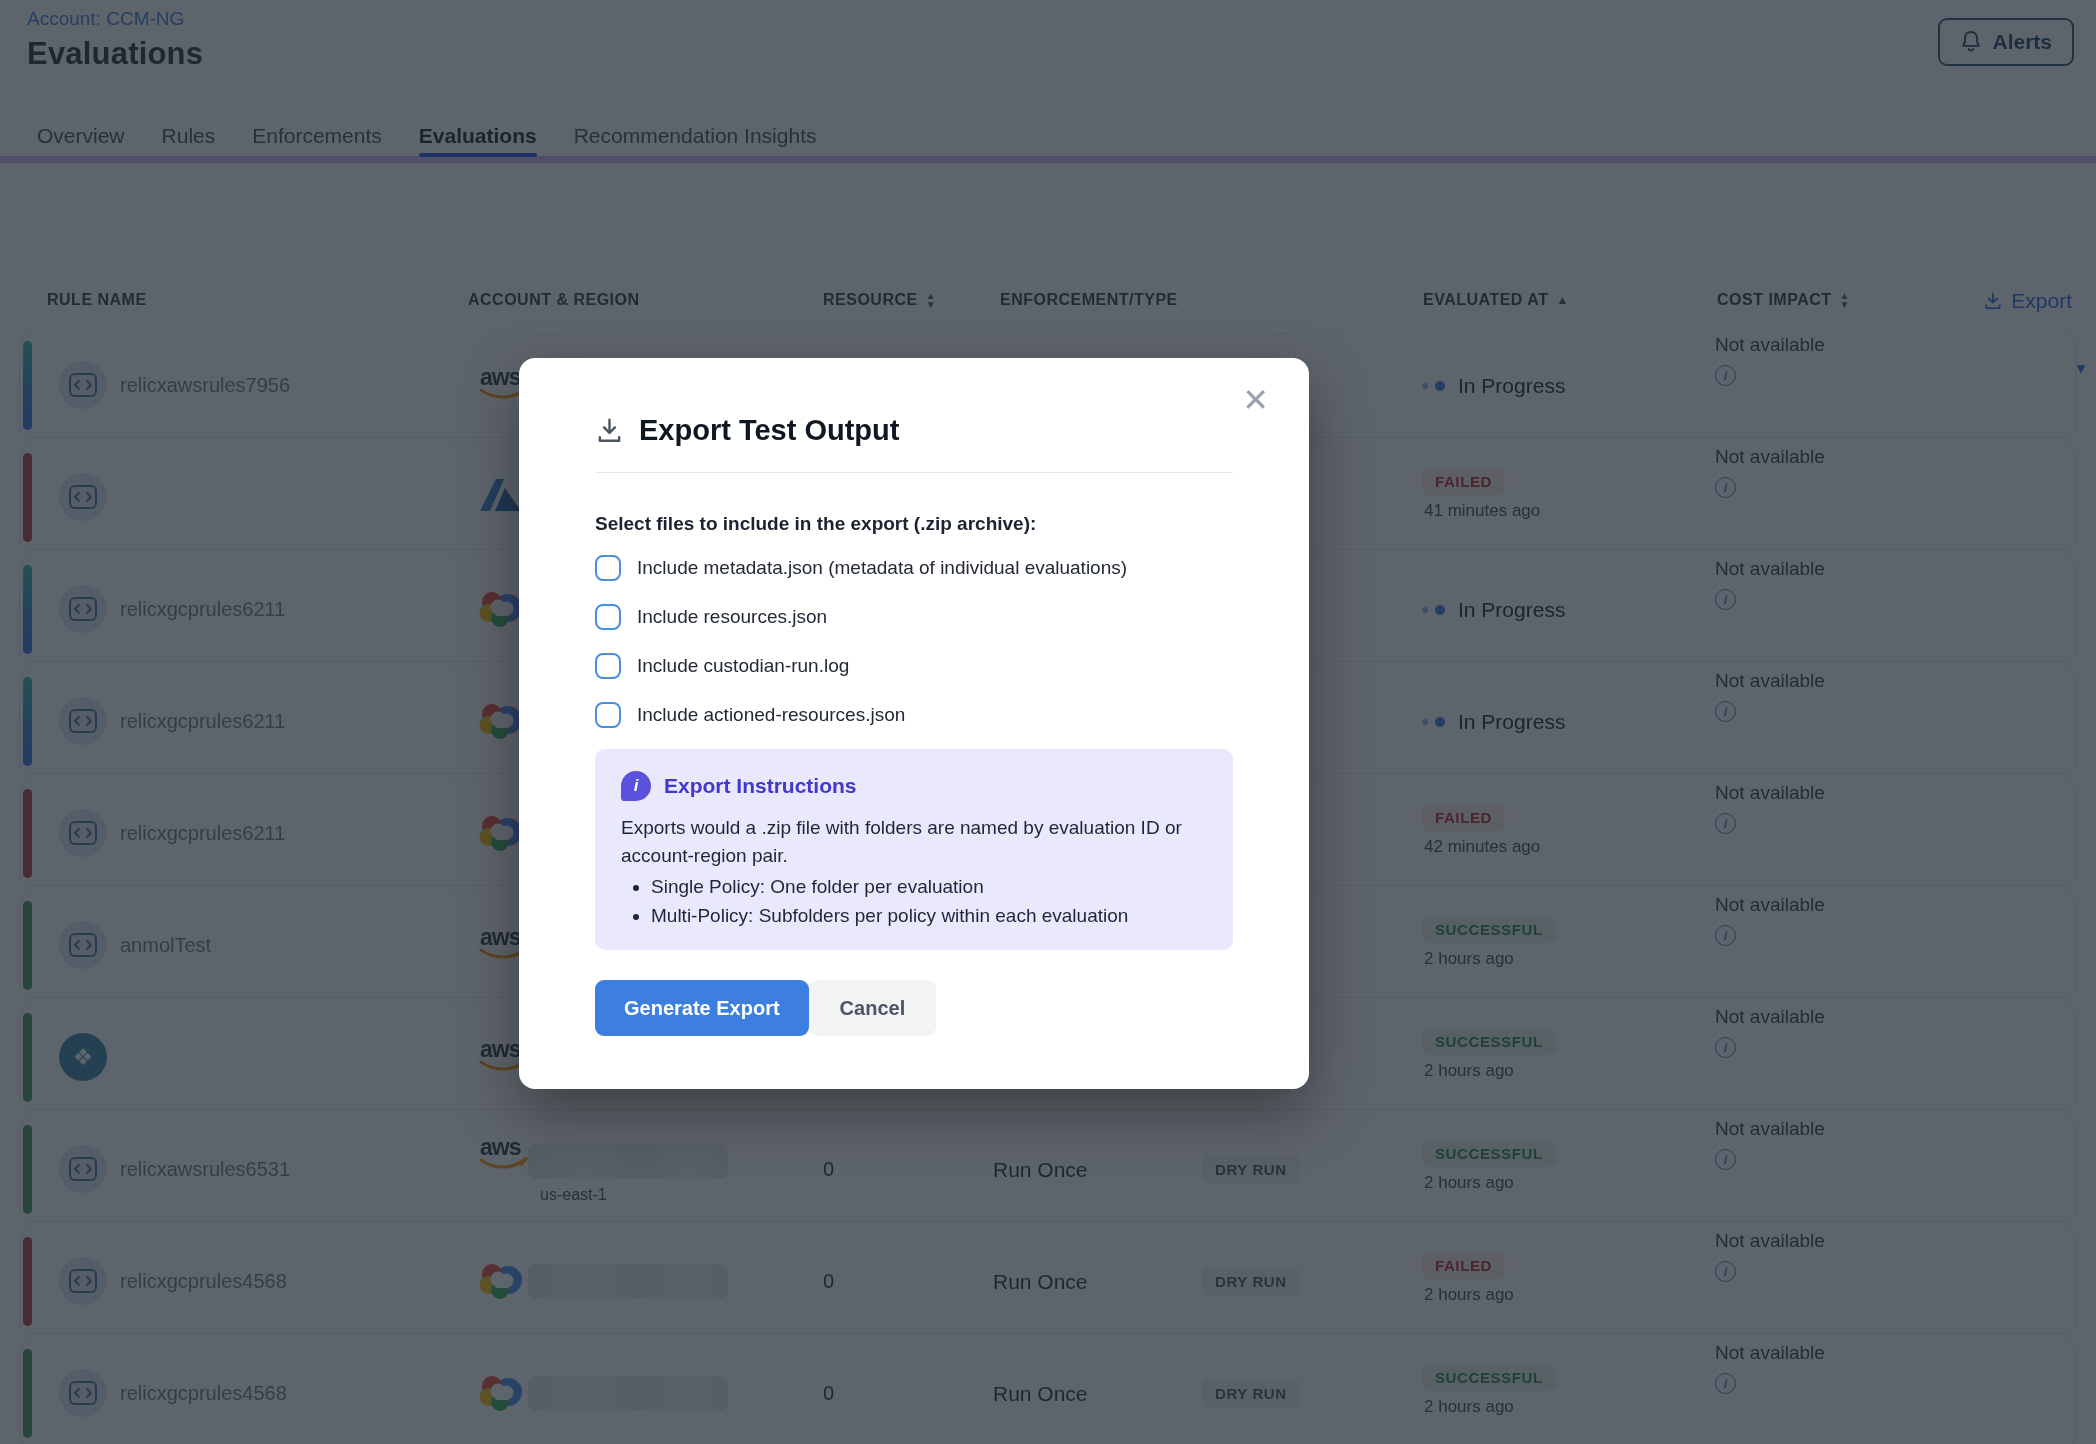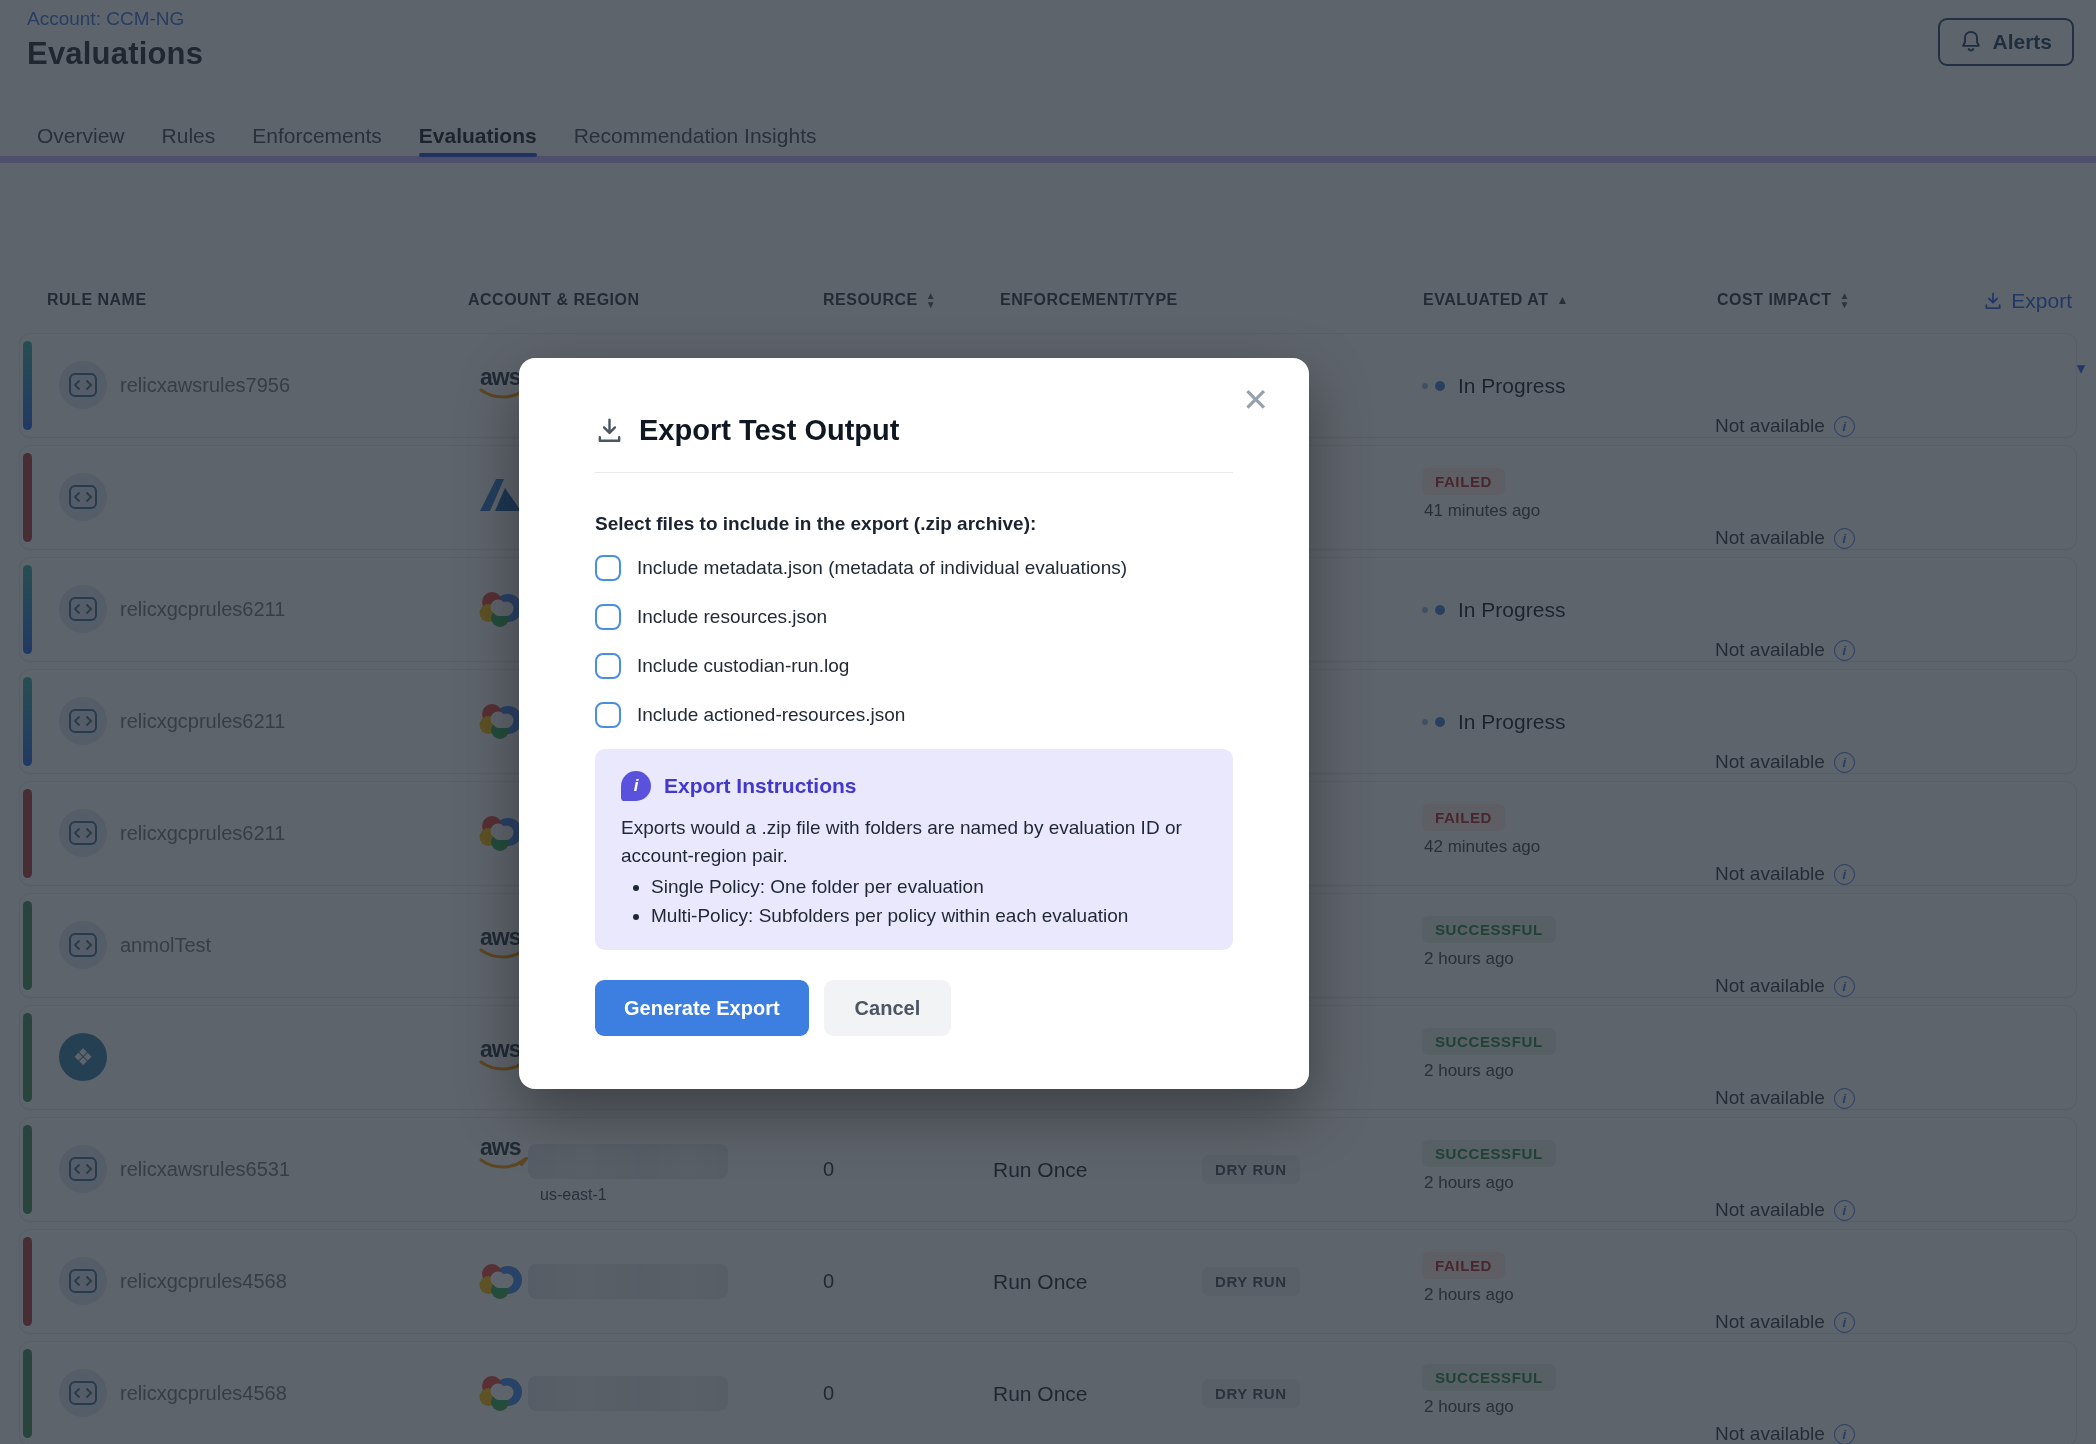--- a/index.html
+++ b/index.html
@@ -81,22 +81,22 @@
   .status-flex { position:absolute; left:1402px; top:0; height:103px; display:flex; align-items:center; gap:7px; }
   .dot1 { width:6px; height:6px; border-radius:50%; background:#8fb8e8; }
   .dot2 { width:10px; height:10px; border-radius:50%; background:#3f7fd4; margin-right:6px; }
   .status-label { font-size:21px; color:#0f172a; }
   .status-badge { position:absolute; left:1402px; top:22px; padding:5px 13px; border-radius:6px;
     font-size:15px; font-weight:700; letter-spacing:.6px; }
   .status-time { position:absolute; left:1404px; top:55px; font-size:17px; color:#39414d; }
   .row[data-status="failed"] .status-badge { background:#fdeaea; color:#b42323; }
   .row[data-status="successful"] .status-badge { background:#e6f3ea; color:#24803f; }
 
-  .cost { position:absolute; left:1695px; top:0; height:103px; display:flex; align-items:flex-end; gap:9px;
-    font-size:19px; color:#2d3643; }
+  .cost { position:absolute; left:1695px; top:0; height:103px; display:flex; align-items:flex-start; gap:9px;
+    font-size:19px; color:#2d3643;flex-direction:column; }
   .info-i { width:21px; height:21px; border:1.7px solid #2f6fd6; border-radius:50%; color:#2f6fd6;
     font-size:13px; font-weight:700; display:inline-flex; align-items:center; justify-content:center; font-style:italic; }
 
   
   .overlay { position:absolute; inset:0; background:rgba(32,40,50,.72); z-index:10; }
   .modal { position:absolute; left:519px; top:358px; width:790px; height:731px; background:#fff; border-radius:16px;
     z-index:20; box-shadow:0 24px 60px rgba(0,0,0,.35); }
   .m-close { position:absolute; right:40px; top:26px; font-size:32px; font-weight:300; color:#98a1ac; cursor:pointer; line-height:1; }
   .m-title { margin:54px 76px 0; display:flex; align-items:center; gap:15px; font-size:29px; font-weight:700; color:#0f1722; height:36px; }
   .m-divider { margin:24px 76px 0; height:1px; background:#e7e9ed; }
@@ -106,21 +106,21 @@
   .m-check-row .cb { width:26px; height:26px; border:2.4px solid #4a8ee0; border-radius:8px; background:#fff; flex:none; }
   .m-check-row .lbl { font-size:19px; color:#222a36; }
   .m-info { margin:16px 76px 0; background:#e9e8fc; border-radius:10px; padding:22px 26px 20px; }
   .m-info-head { display:flex; align-items:center; gap:13px; }
   .m-info-icon { width:30px; height:30px; border-radius:50% 50% 50% 12%; background:#5a52dd; color:#fff; font-size:17px; font-weight:700;
     display:flex; align-items:center; justify-content:center; font-style:italic; flex:none; }
   .m-info-title { font-size:21px; font-weight:700; color:#4238ce; }
   .m-info-body { margin-top:13px; font-size:19px; line-height:28px; color:#1f2733; }
   .m-info ul { margin:2px 0 0 30px; }
   .m-info li { font-size:19px; line-height:29px; color:#1f2733; }
-  .m-actions { margin:30px 76px 0; display:flex; gap:15px; }
+  .m-actions { margin:30px 76px 0; display:flex; }
   .btn { height:56px; border:none; border-radius:9px; font-size:20px; font-weight:700; cursor:pointer;
     font-family:"Liberation Sans","DejaVu Sans",sans-serif; }
   .btn-primary { background:#3c7fe1; color:#fff; padding:0 29px; }
   .btn-secondary { background:#f2f3f5; color:#4b5563; padding:0 31px; }
 
   svg { display:block; }
 </style>
 </head>
 <body>
 

